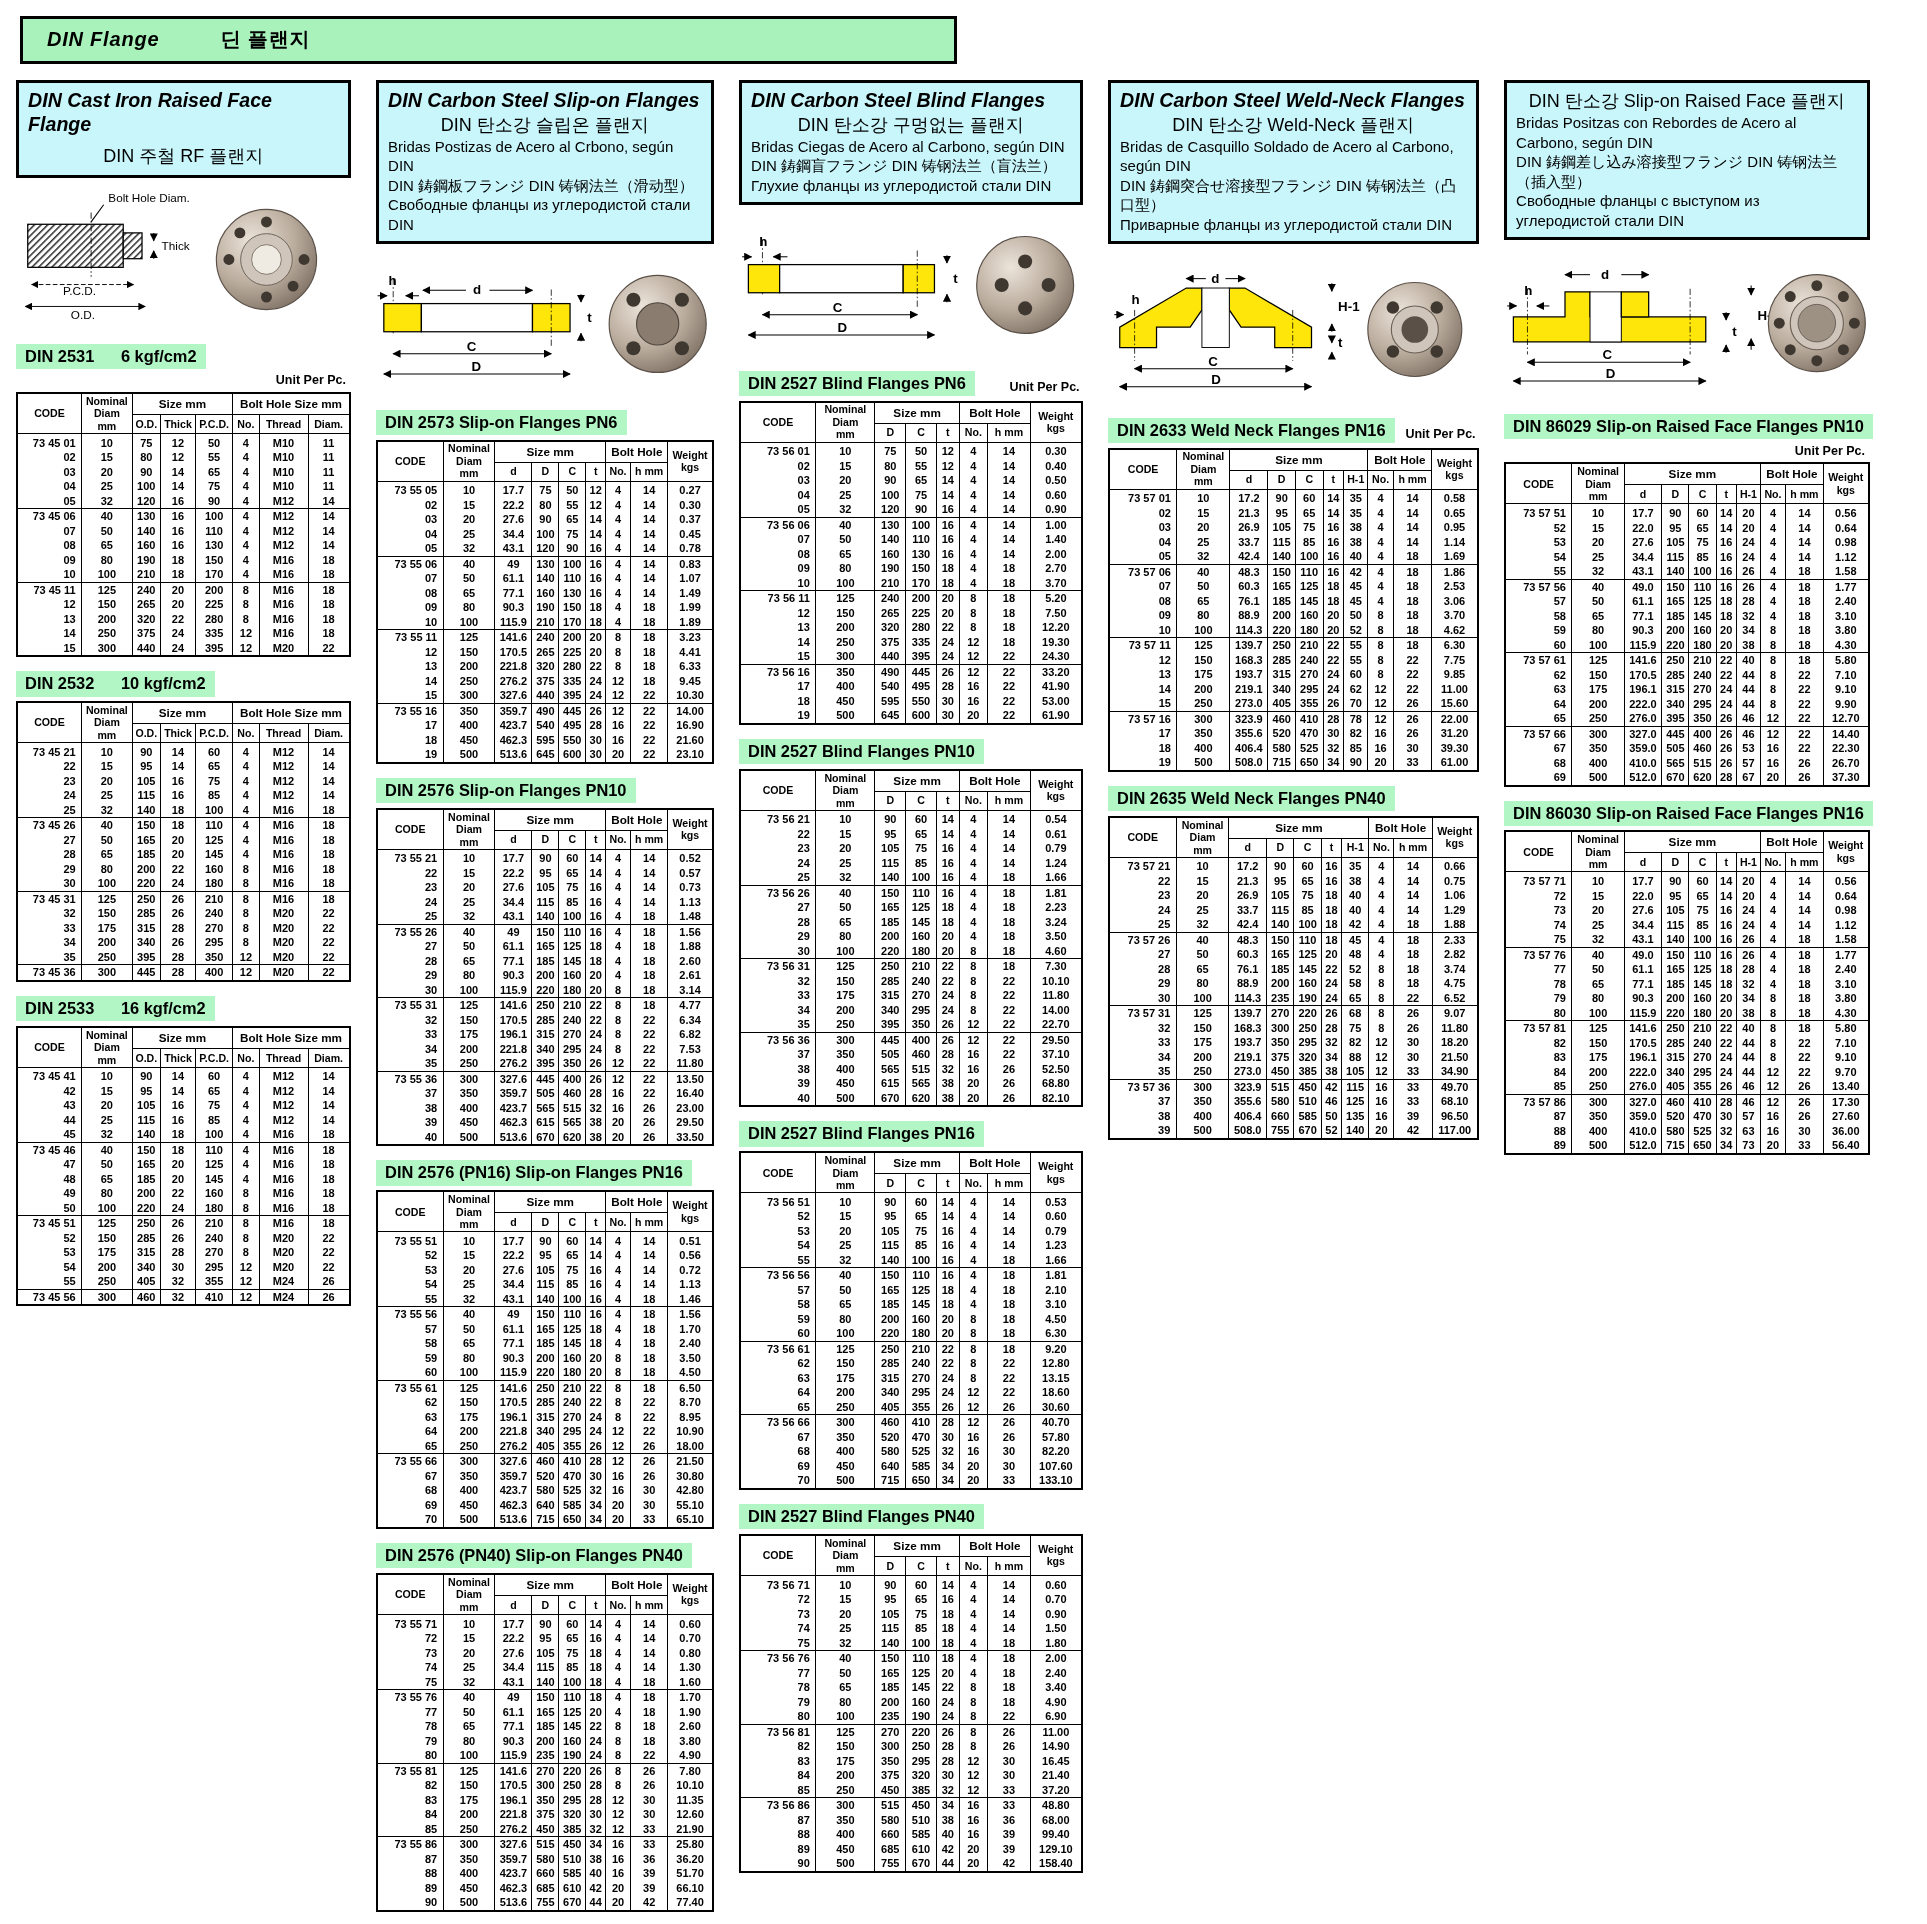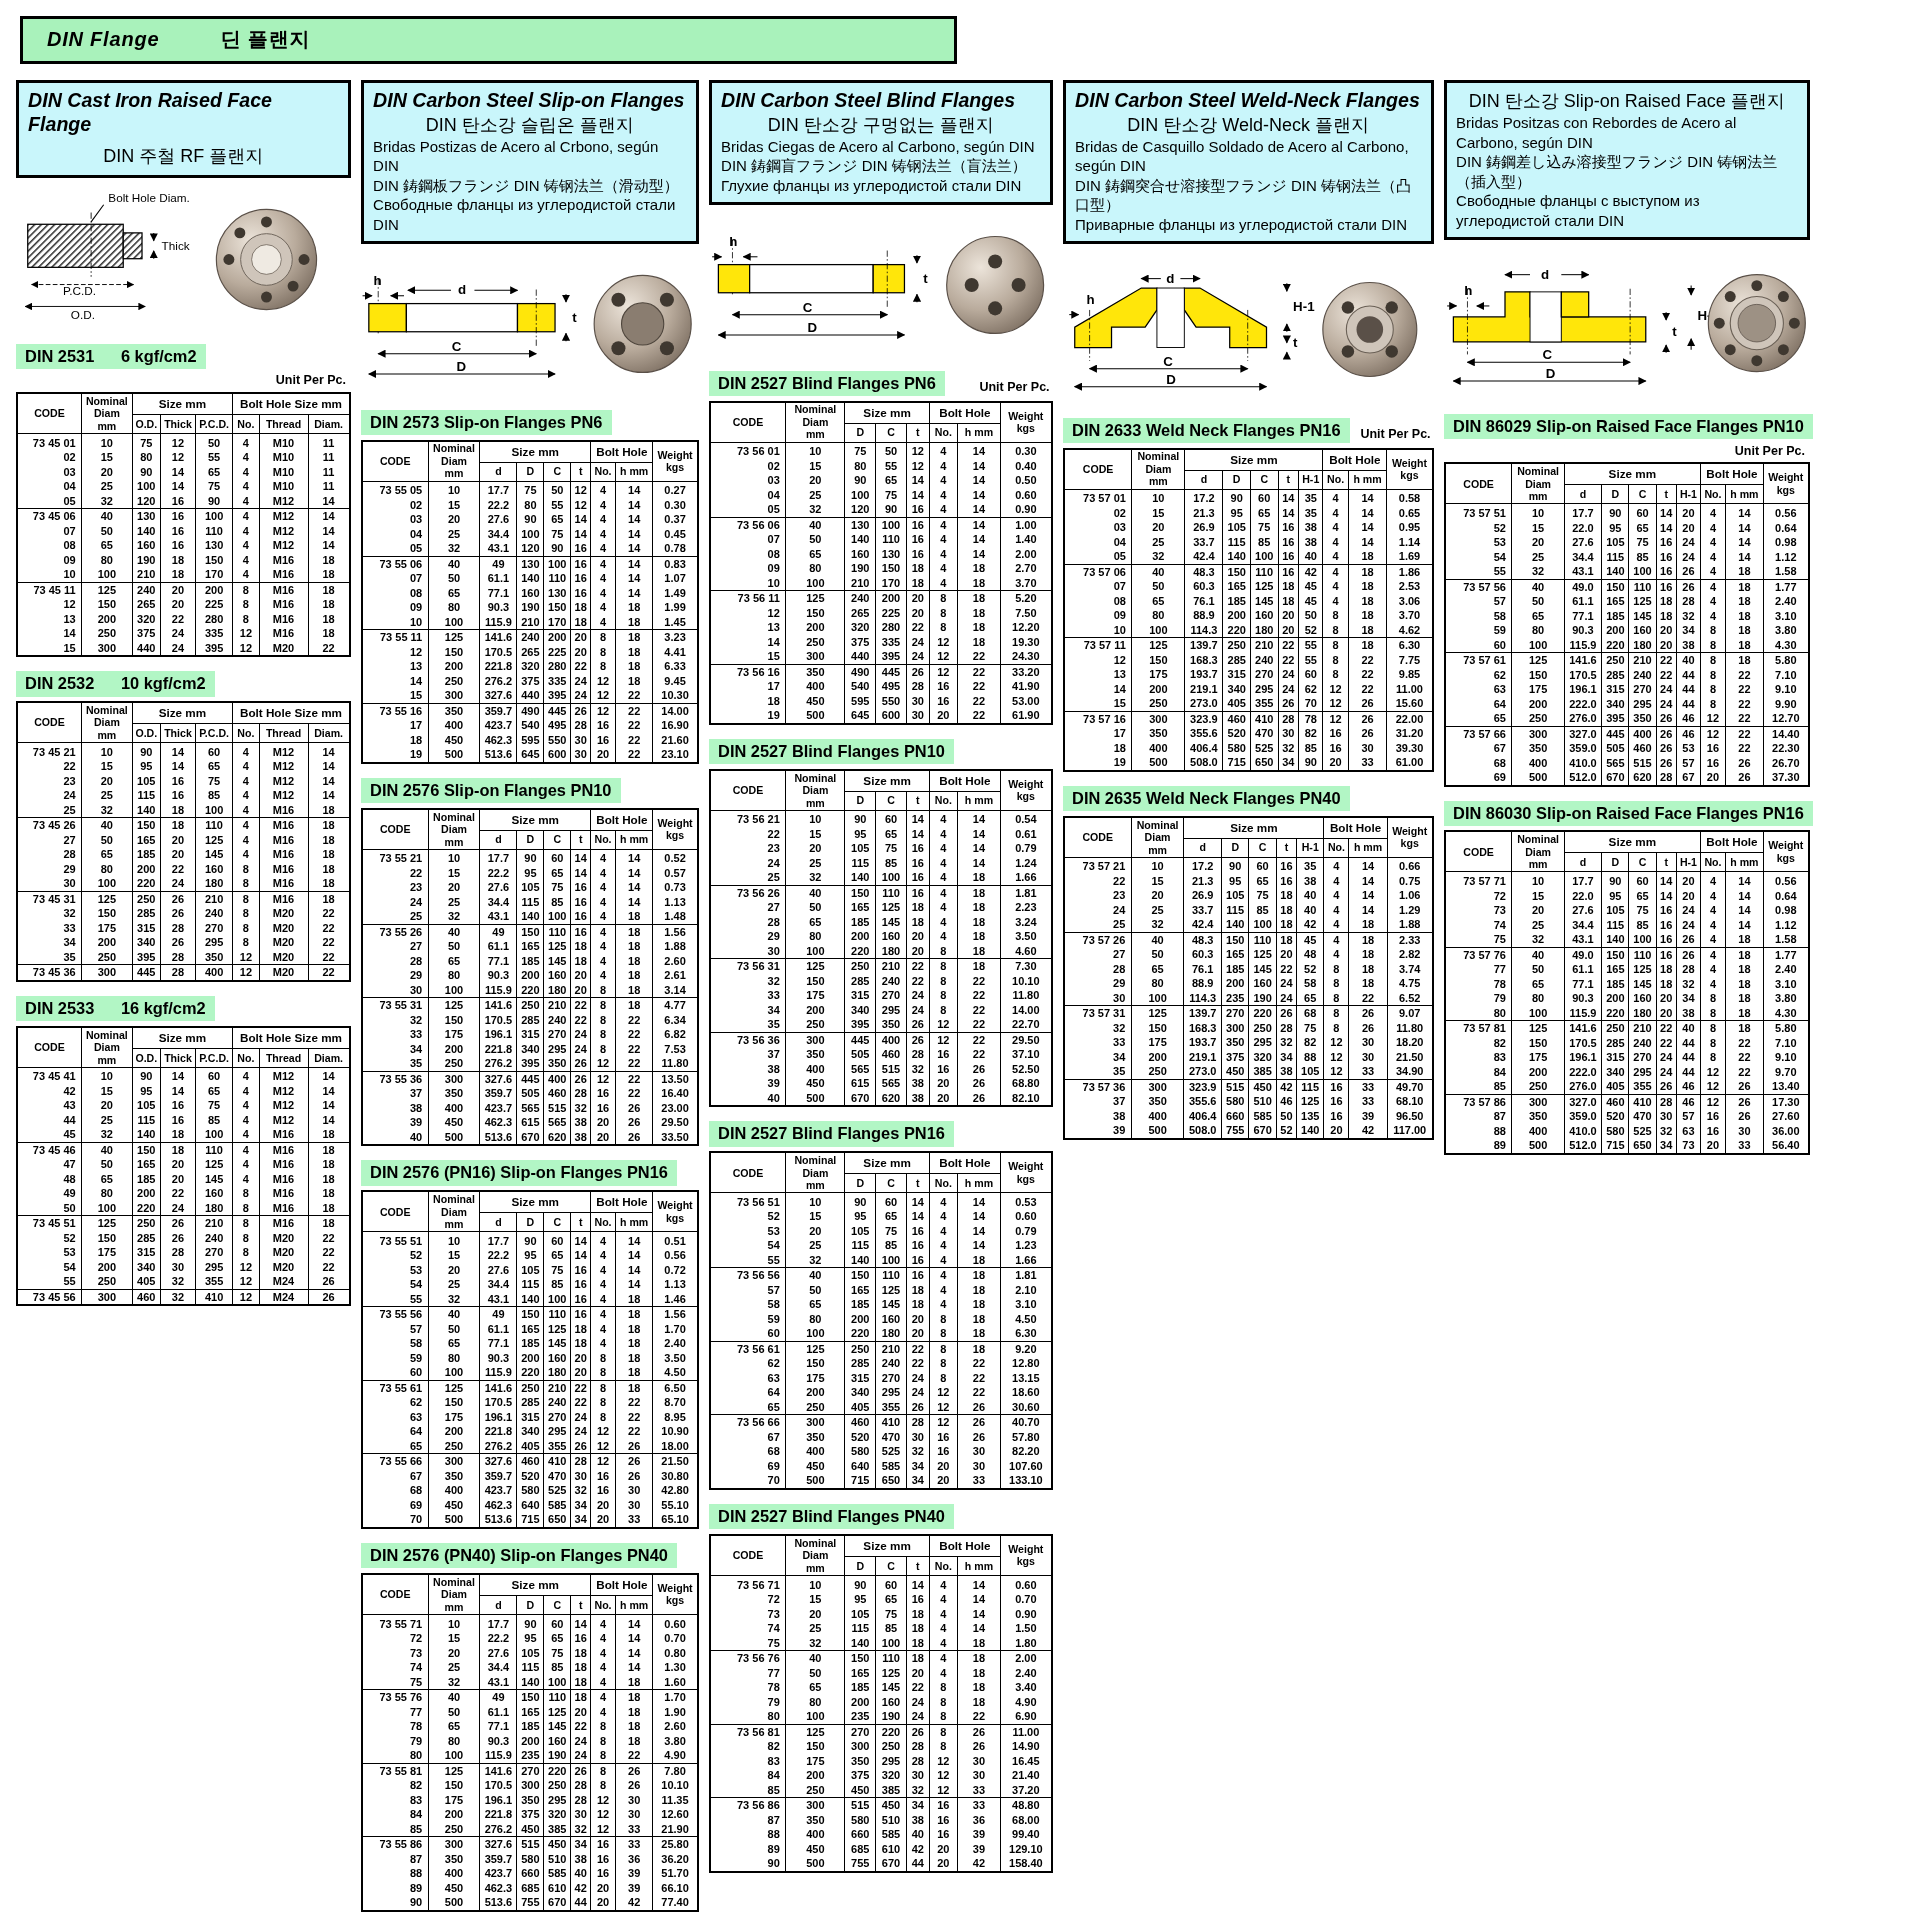--- a/index.html
+++ b/index.html
@@ -1,20 +1,20 @@
 <!DOCTYPE html>
 <html style="font-size:12.5px"><head>
 <meta charset="utf-8">
 <style>
   html,body{margin:0;padding:0;background:#fff;}
   body{width:1927px;font-family:"Liberation Sans","DejaVu Sans",sans-serif;color:#000;}
   .page{padding:9.4px 9.4px 23.5px 9.4px;}
   .topbar{border:3.1px solid #000;background:#a9f2bb;width:884px;margin:6.3px 0 15.6px 11px;padding:7.8px 23.5px;font-size:20px;font-weight:bold;font-style:italic;letter-spacing:0.8px;}
   .topbar .ko{margin-left:55px;font-style:normal;}
-  .cols{display:flex;gap:10px;padding:0 6.3px;align-items:flex-start;}
+  .cols{display:flex;gap:25px;padding:0 6.3px;align-items:flex-start;}
   .col{flex:0 0 auto;}
   .w1{width:335px;} .w2{width:338px;} .w3{width:344px;} .w4{width:371px;} .w5{width:366px;}
   .hdrbox{background:#c9f6fb;border:3.1px solid #000;padding:6.3px 9.4px;}
   .hb1{min-height:75px;}
   .h-en{font-size:19.6px;font-weight:bold;font-style:italic;line-height:1.2;}
   .h-ko{font-size:18px;font-weight:normal;text-align:center;line-height:1.35;}
   .h-s{font-size:15px;line-height:1.3;}
   .hb1 .h-ko{text-align:center;margin-top:7.8px;}
   .diag{display:block;margin:11px 0 4.7px 0;}
   .dtxt{font-size:15px;}
@@ -815,21 +815,21 @@
                 </tr>
                 <tr>
                   <td class="code">10</td>
                   <td>100</td>
                   <td>115.9</td>
                   <td>210</td>
                   <td>170</td>
                   <td>18</td>
                   <td>4</td>
                   <td>18</td>
-                  <td>1.45</td>
+                  <td>1.89</td>
                 </tr>
                 <tr class="gs">
                   <td class="code">73 55 11</td>
                   <td>125</td>
                   <td>141.6</td>
                   <td>240</td>
                   <td>200</td>
                   <td>20</td>
                   <td>8</td>
                   <td>18</td>

